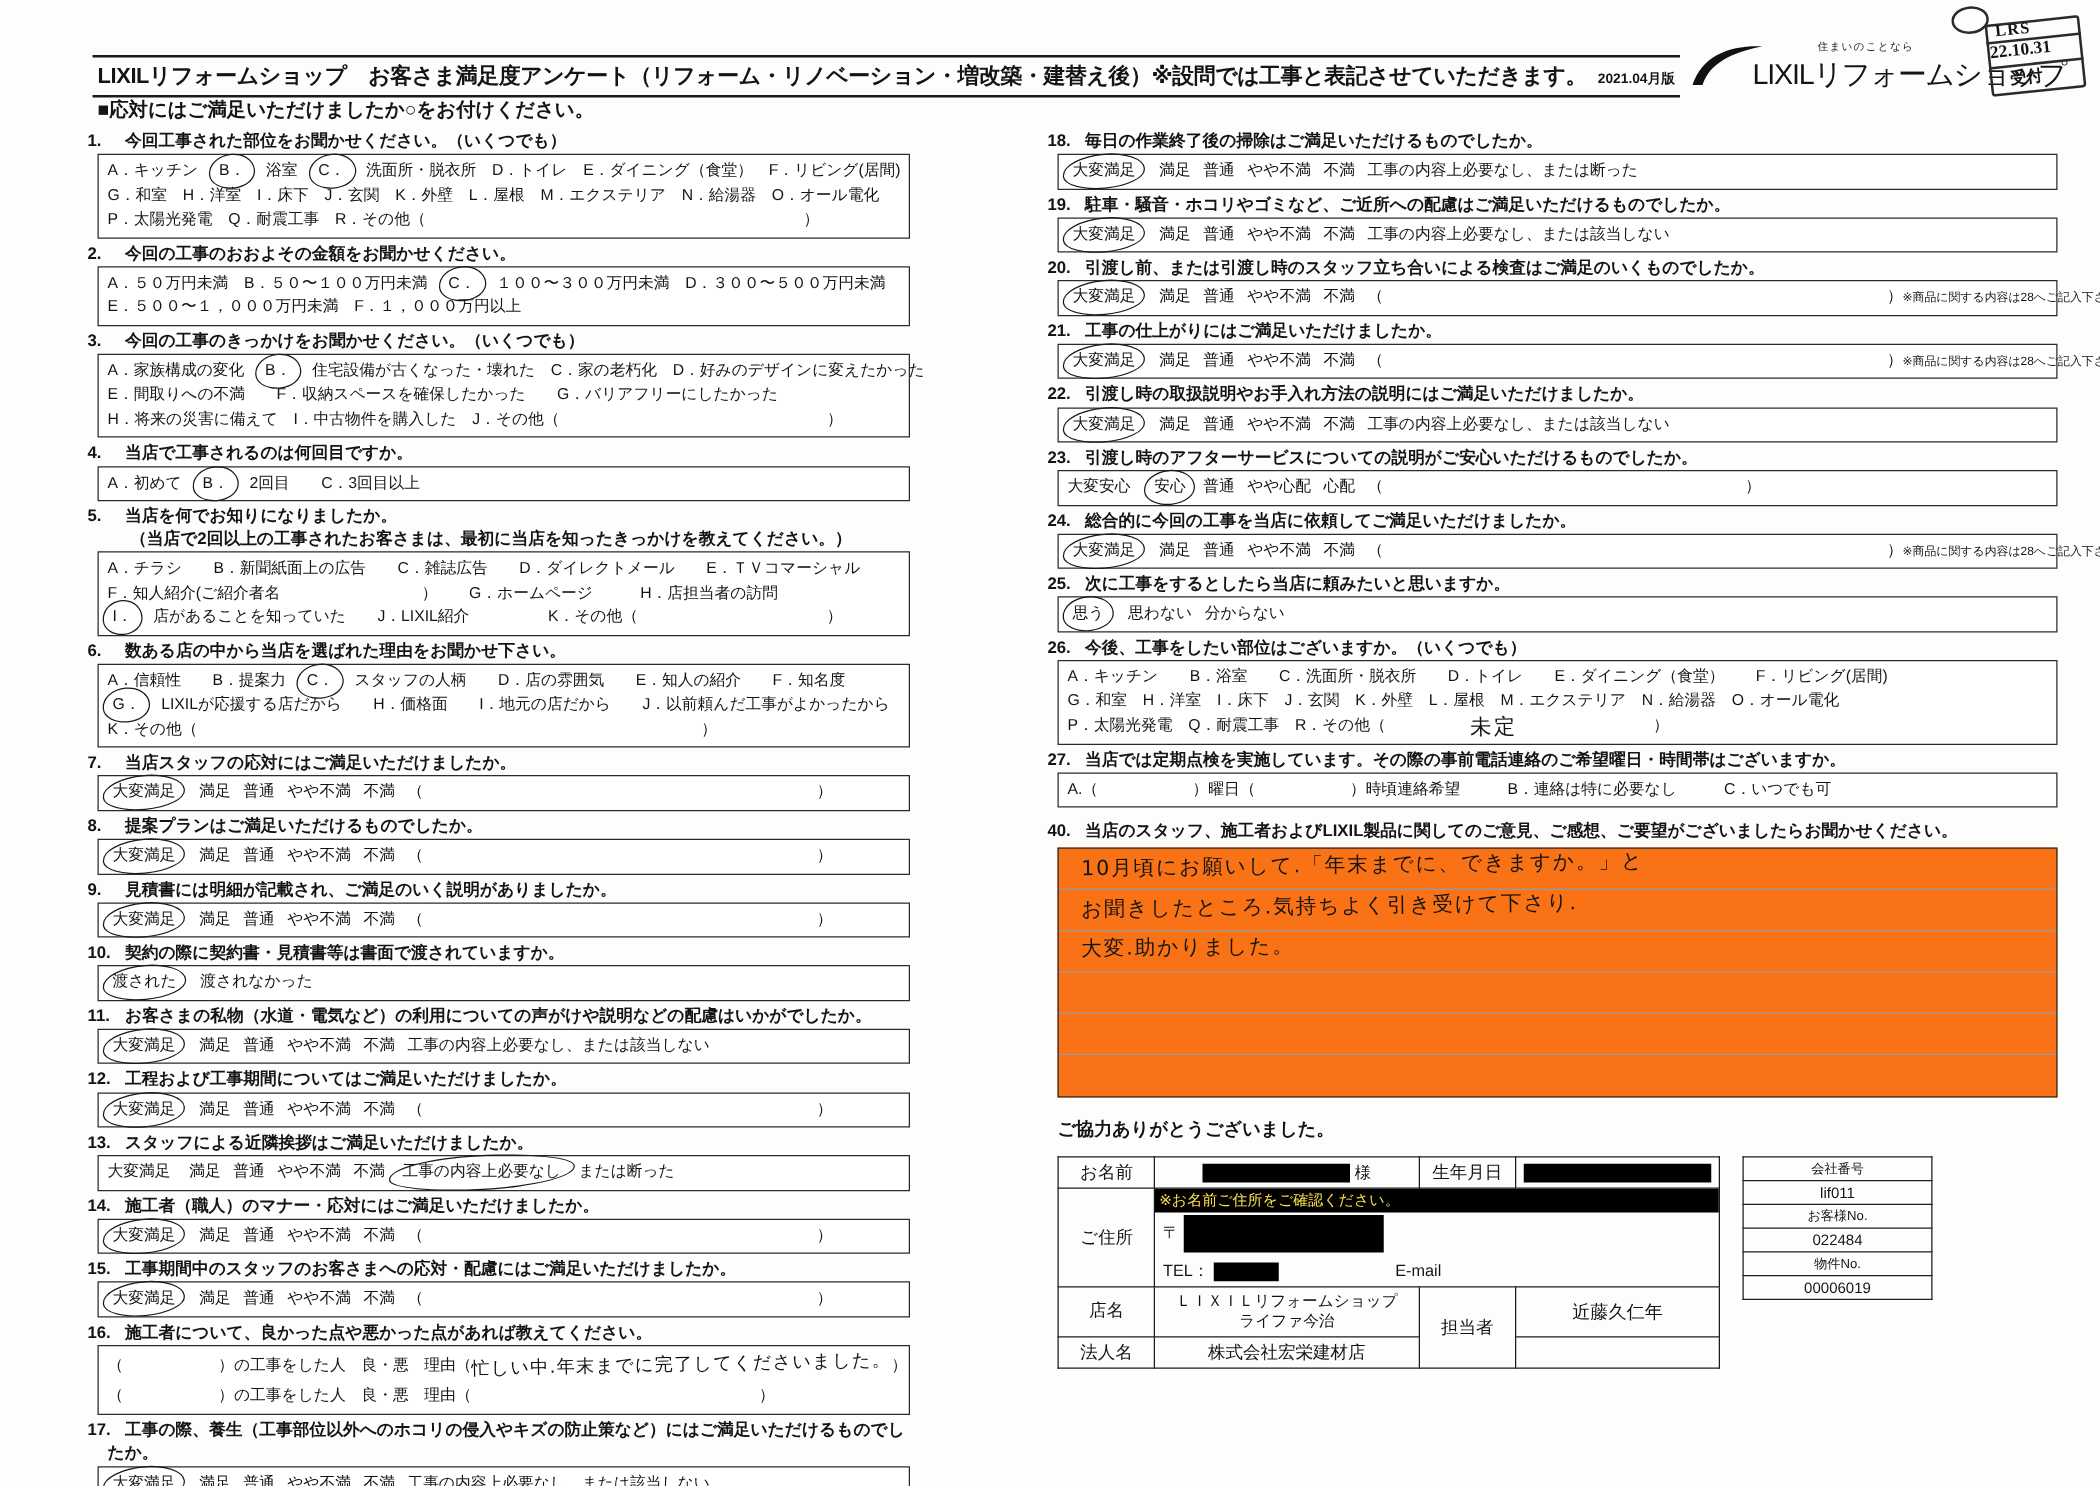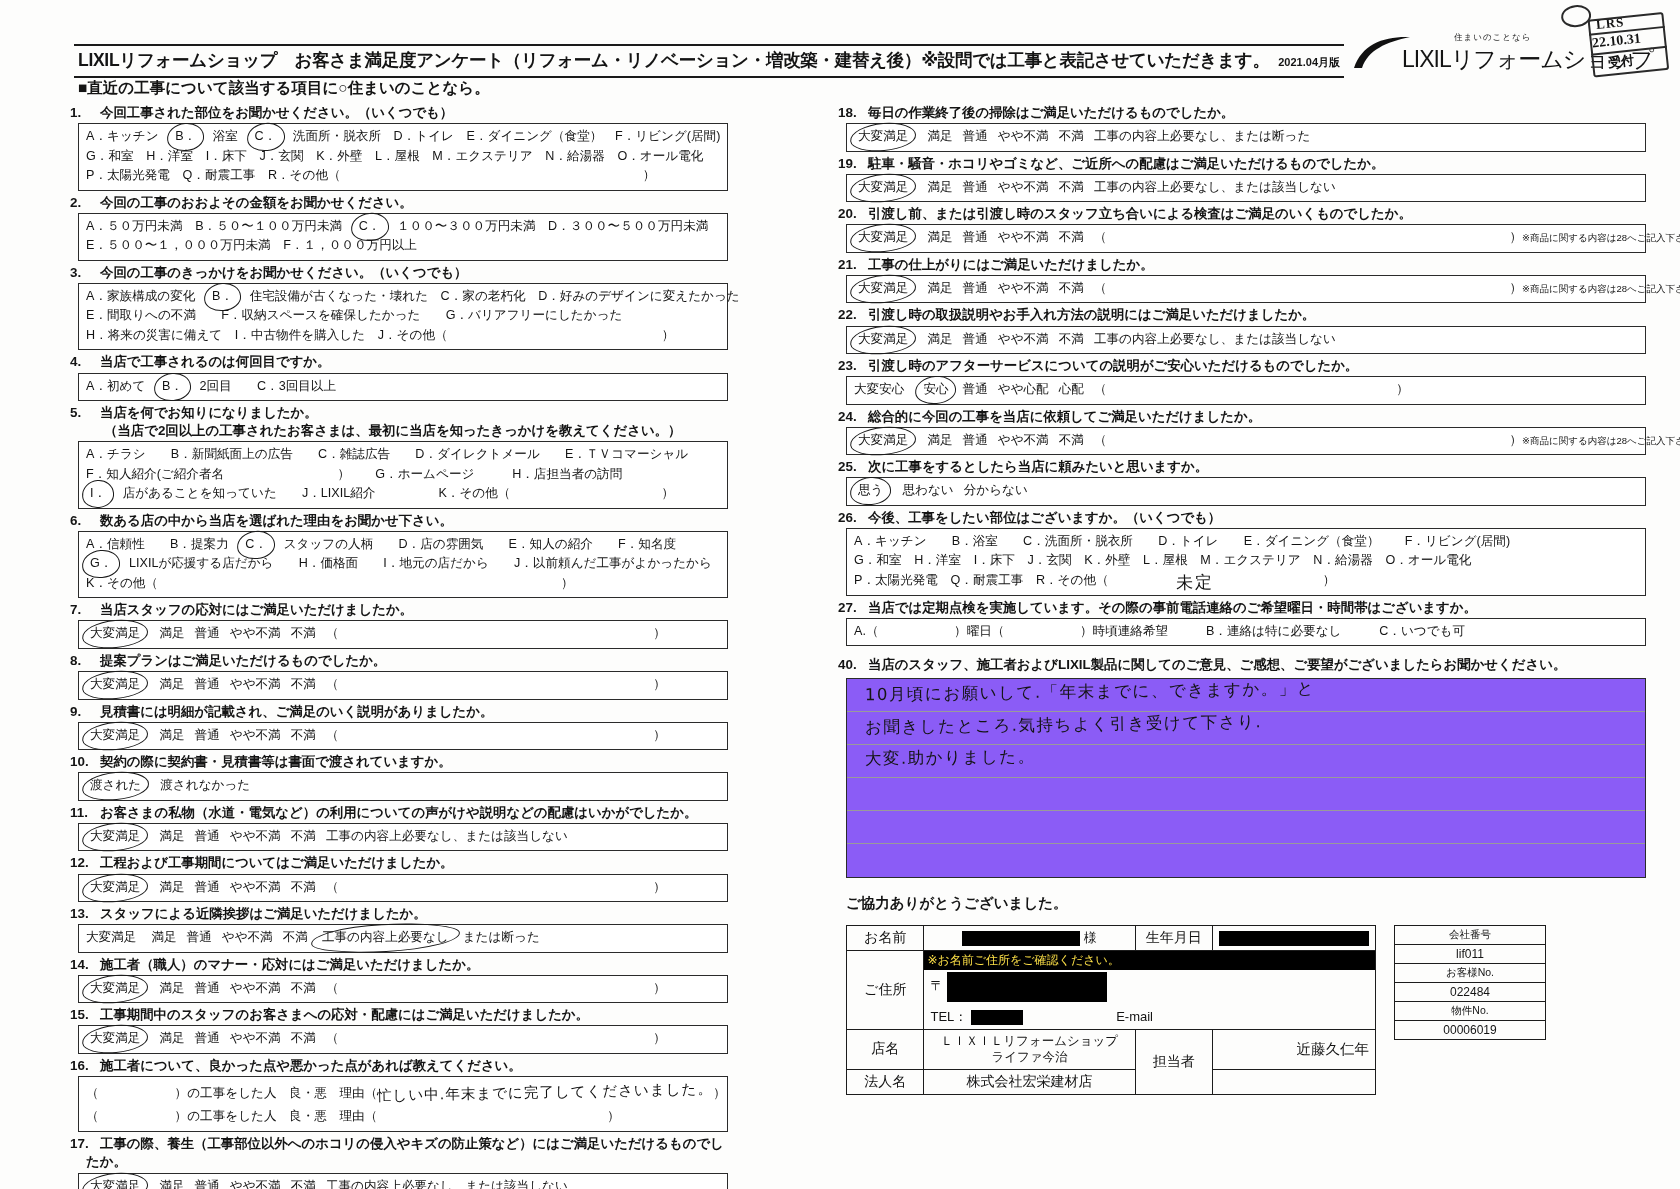--- a/index.html
+++ b/index.html
@@ -69,36 +69,36 @@
 
   
   .hw { font-family:"DejaVu Sans",sans-serif; font-size:14.5px; color:#111; transform:rotate(-1.2deg); display:inline-block; letter-spacing:1px; }
   .hw-lg { font-size:17px; letter-spacing:2px; }
 
   
   .q16-row { font-size:12.6px; line-height:1.75; white-space:nowrap; }
   .paren-blank { display:inline-block; width:76px; border-bottom:0; }
 
   
-  .cmt { border:1px solid #2b2b2b; margin-top:4px; background:#8b5cf6; }
+  .cmt { border:1px solid #2b2b2b; margin-top:4px; background:#f97316; }
   .cmt-line { height:33px; border-bottom:1px solid #9a9a9a; position:relative; }
   .cmt-line:last-child { border-bottom:none; }
   .cmt-text { position:absolute; left:18px; top:2px; font-size:16.5px; font-family:"DejaVu Sans",sans-serif; letter-spacing:1.5px; transform:rotate(-0.8deg); white-space:nowrap; }
 
   .thanks { font-size:14.5px; font-weight:bold; margin-top:16px; }
 
   
   .bform { margin-top:12px; display:flex; align-items:flex-start; }
   table.cust { border-collapse:collapse; width:530px; font-size:13px; }
   table.cust td { border:1.4px solid #1c1c1c; padding:3px 6px; vertical-align:middle; }
   .lbl-cell { width:78px; text-align:center; font-size:14px; }
   .redact { display:inline-block; background:#000; height:15px; vertical-align:middle; }
   .cust-note { background:#000; color:#fde047; font-size:12px; padding:1px 3px; display:block; margin:-3px -6px 0 -6px; }
   .shop-name { text-align:center; line-height:1.3; font-size:12.5px; }
-  .staff-name { text-align:right; font-size:14.5px; }
+  .staff-name { text-align:center; font-size:14.5px; }
 
   table.meta { border-collapse:collapse; width:152px; font-size:12px; margin-left:18px;padding-left:36px; }
   table.meta td { border:1.2px solid #1c1c1c; text-align:center; padding:2px 4px; }
   table.meta .mhead { font-size:10.5px; }
   table.meta .mval { font-size:12px; }
 </style>
 </head>
 <body>
 
 <div class="page">
@@ -123,21 +123,21 @@
   <div class="stamp">
     <div class="stamp-circ"></div>
     <div class="stamp-box"></div>
     <div class="stamp-div"></div>
     <div class="stamp-div2"></div>
     <div class="stamp-l1">LRS</div>
     <div class="stamp-l2">22.10.31</div>
     <div class="stamp-l3">受付</div>
   </div>
 
-  <div class="intro">■直近の工事について該当する項目に○住まいのことなら。</div>
+  <div class="intro">■応対にはご満足いただけましたか○をお付けください。</div>
 
   <div class="col-left">
     <div id="left-mc">
         <div class="q">
           <div class="q-title"><span class="q-num">1.</span><span>今回工事された部位をお聞かせください。（いくつでも）</span></div>
           <div class="q-box">
             <div class="opt-line">A．キッチン　<span class="circ">B．</span>　浴室　<span class="circ">C．</span>　洗面所・脱衣所　D．トイレ　E．ダイニング（食堂）　F．リビング(居間)</div>
             <div class="opt-line">G．和室　H．洋室　I．床下　J．玄関　K．外壁　L．屋根　M．エクステリア　N．給湯器　O．オール電化</div>
             <div class="opt-line">P．太陽光発電　Q．耐震工事　R．その他（　　　　　　　　　　　　　　　　　　　　　　　　）</div>
           </div>

